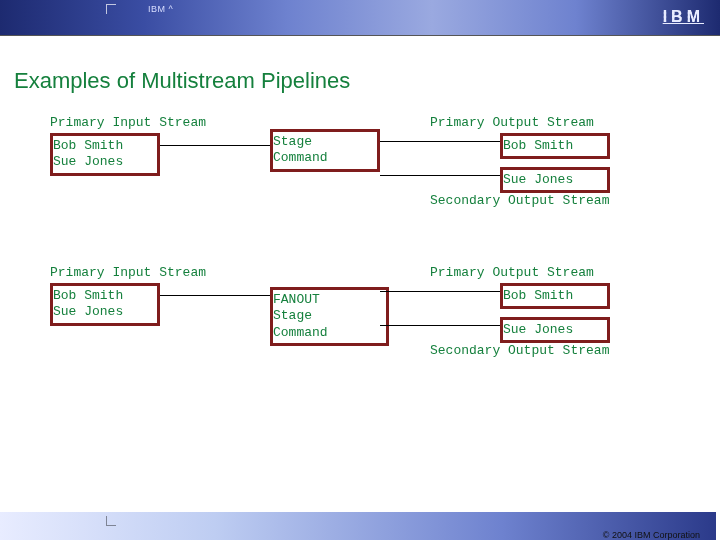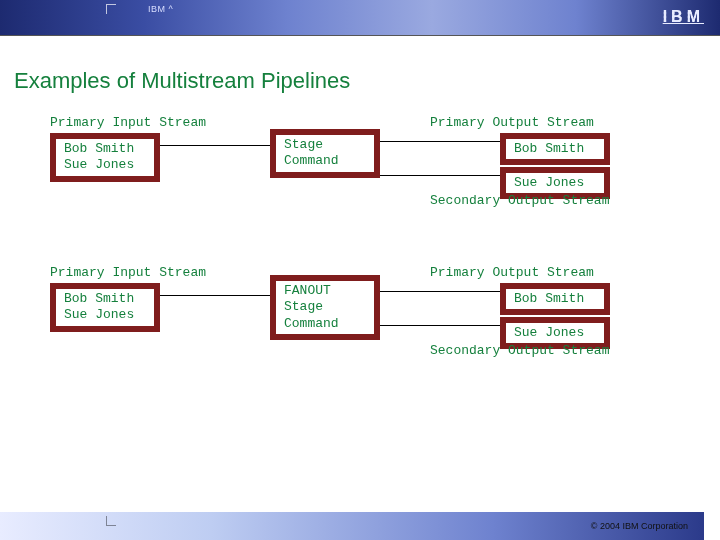--- a/index.html
+++ b/index.html
@@ -66,44 +66,44 @@
     left: 50px;
     top: 115px;
     width: 620px;
     height: 380px;
     font-family: "Courier New", monospace;
     font-size: 13px;
     color: #15803d;
   }
   .box {
     position: absolute;
-    border: 6px solid #7f1d1d;
+    border: 3px solid #7f1d1d;
     background: #fff;
-    padding: 2px 8px;
+    padding: 2px 0;
     line-height: 1.25;
   }
   .lbl {
     position: absolute;
     white-space: nowrap;
   }
   .hline {
     position: absolute;
     height: 1px;
     background: #000;
   }
   .footer {
     position: absolute;
     bottom: 0;
     left: 0;
-    right: 16px;
+    right: 4px;
     height: 28px;
     background: linear-gradient(90deg, #e8ecff 0%, #becdf2 30%, #6e82cf 70%, #2b3a8a 100%);
     display: flex;
     justify-content: flex-end;
-    align-items: center;
+    align-items: flex-end;
     padding-right: 16px;
     font-size: 9px;
     color: #111;
   }
   .footer-mark {
     position: absolute;
     left: 106px;
     bottom: 14px;
     width: 10px;
     height: 10px;
@@ -144,21 +144,21 @@
     <div>Sue Jones</div>
   </div>
   <div class="lbl" style="left:380px;top:78px;">Secondary Output Stream</div>
 
   <div class="lbl" style="left:0;top:150px;">Primary Input Stream</div>
   <div class="box" style="left:0;top:168px;width:110px;">
     <div>Bob Smith</div>
     <div>Sue Jones</div>
   </div>
   <div class="hline" style="left:110px;top:180px;width:110px;"></div>
-  <div class="box" style="left:220px;top:160px;width:110px;">
+  <div class="box" style="left:220px;top:172px;width:119px;">
     <div>FANOUT</div>
     <div>Stage</div>
     <div>Command</div>
   </div>
   <div class="lbl" style="left:380px;top:150px;">Primary Output Stream</div>
   <div class="hline" style="left:330px;top:176px;width:120px;"></div>
   <div class="box" style="left:450px;top:168px;width:110px;">
     <div>Bob Smith</div>
   </div>
   <div class="hline" style="left:330px;top:210px;width:120px;"></div>

